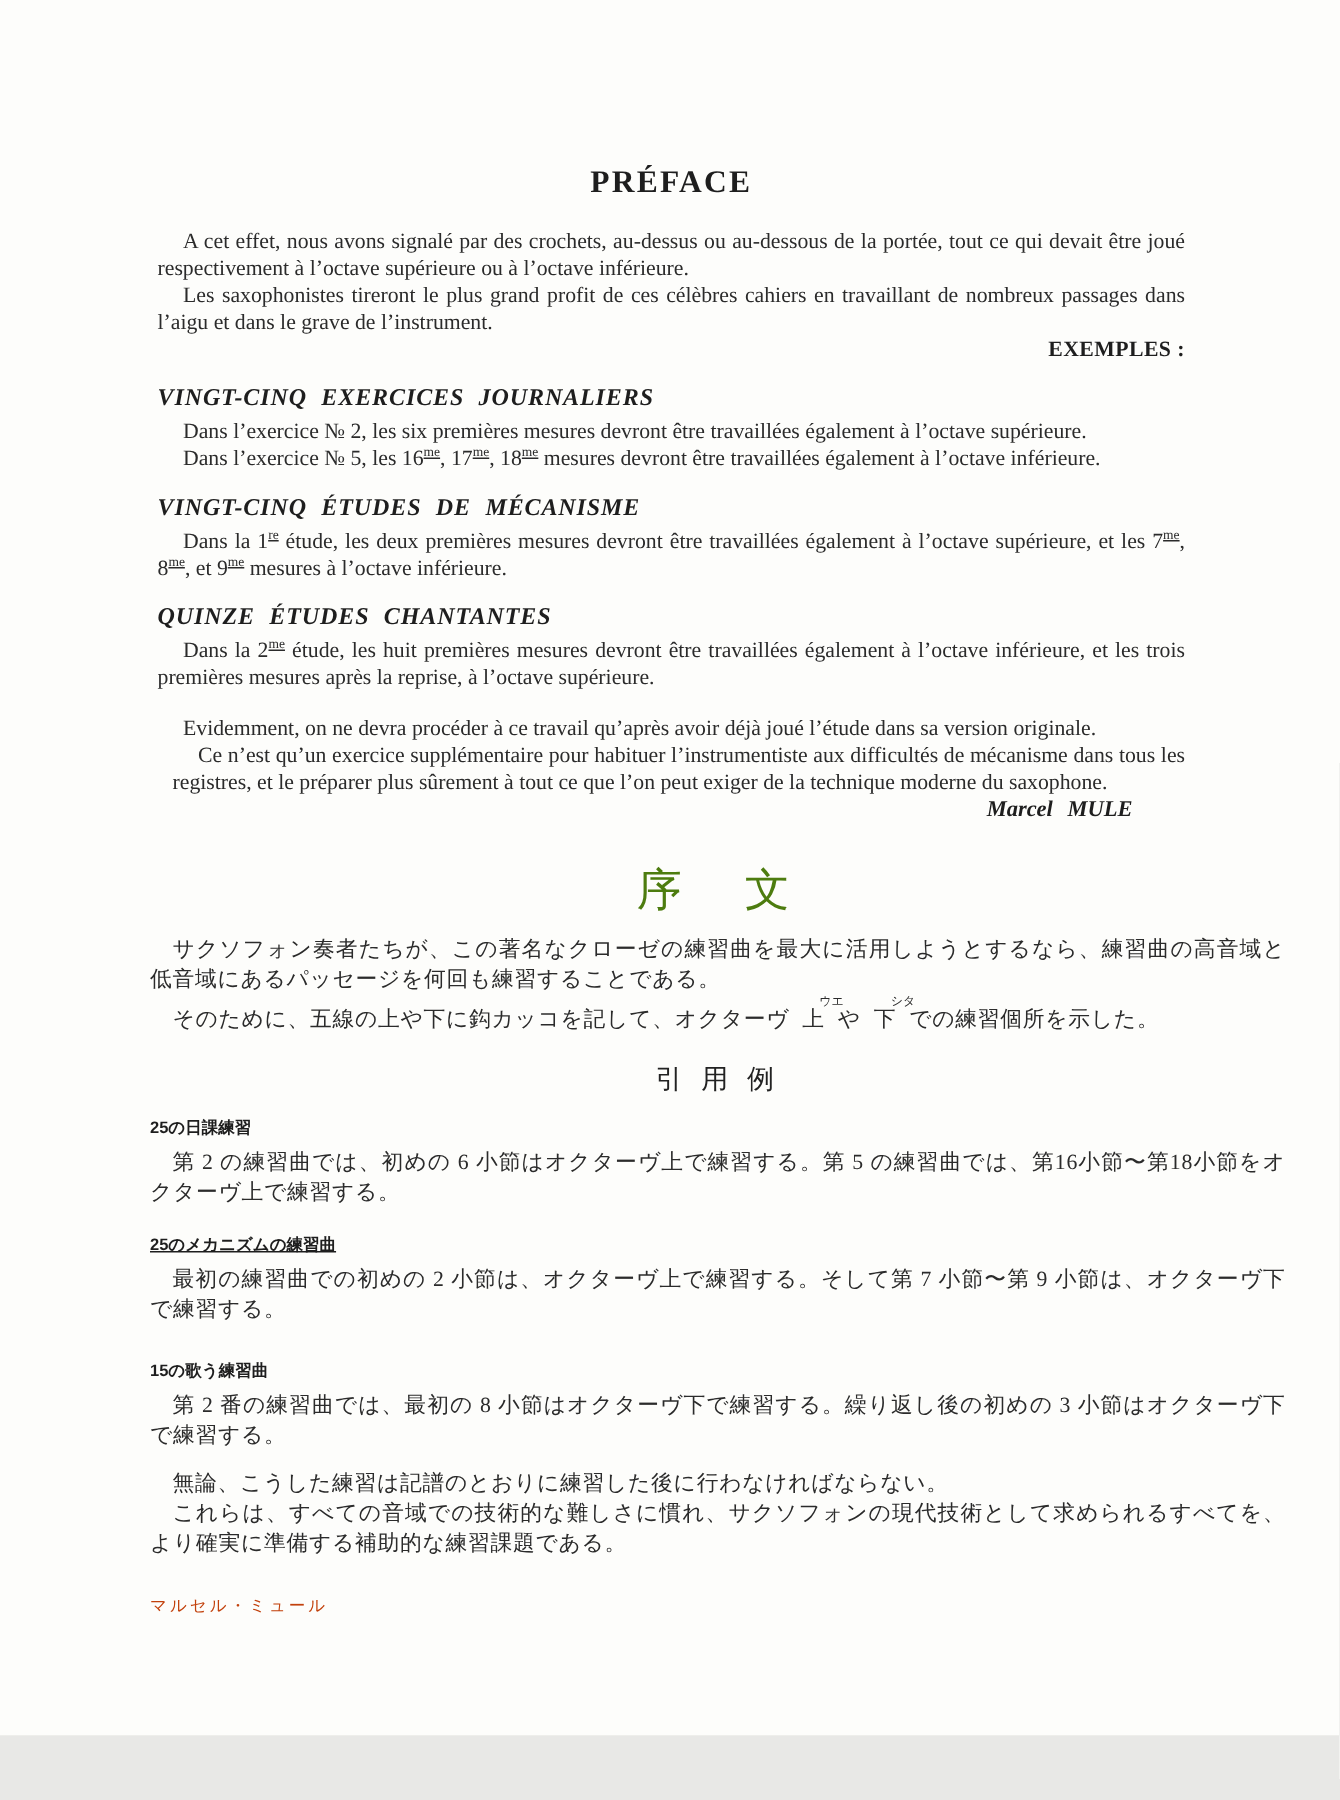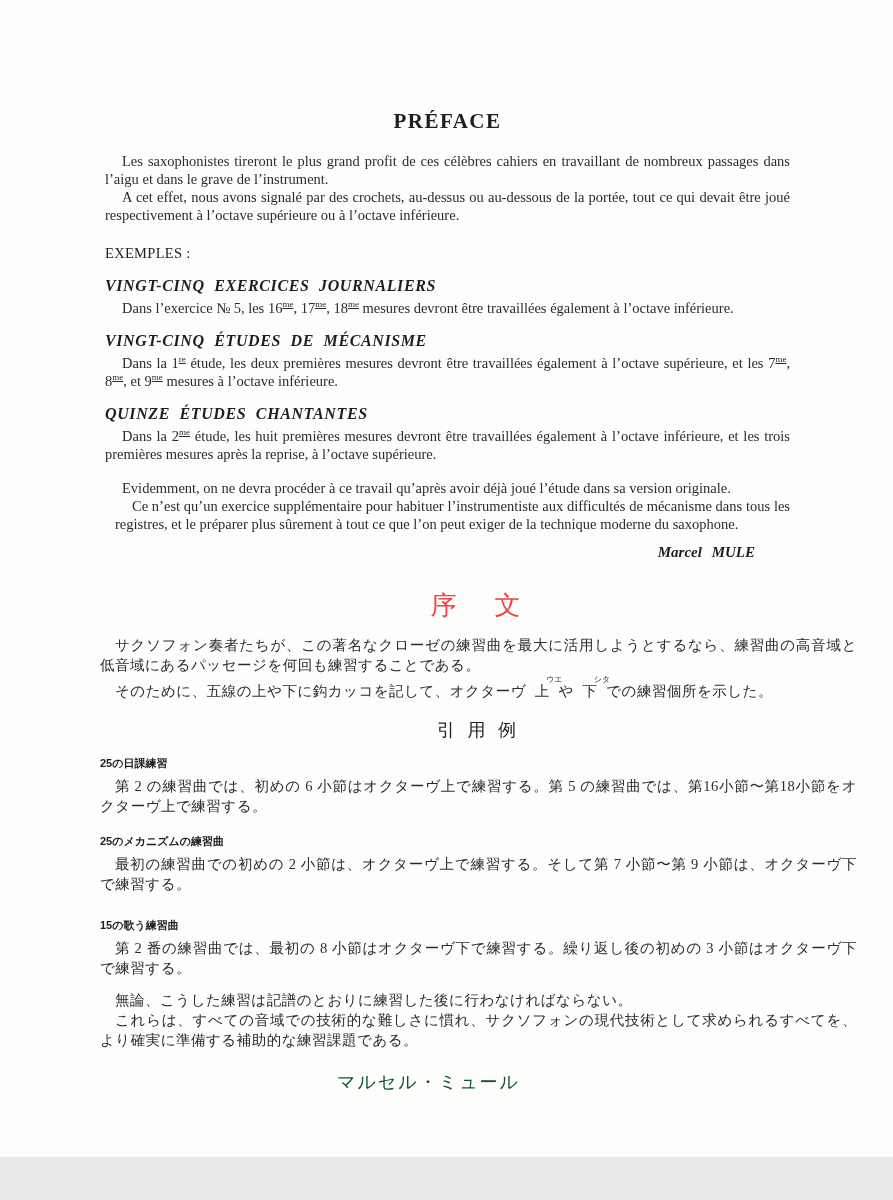--- a/index.html
+++ b/index.html
@@ -19,90 +19,91 @@
     margin:0 0 18px 0;
     font-size:21px; line-height:26px; font-weight:bold;
     letter-spacing:1.5px; text-align:center; color:#1e1e1e;
   }
   .fr-body {
     margin:0; font-size:14.5px; line-height:18px;
     text-align:justify;
   }
   .ind { text-indent:17px; }
   .fr-examples {
-    margin:20px 0 0 0; font-size:14.5px; line-height:18px;
-    font-weight:normal; text-align:left; letter-spacing:0.3px; color:#1e1e1e;
+    margin:0 0 0 0; font-size:14.5px; line-height:18px;
+    font-weight:bold; text-align:right; letter-spacing:0.3px; color:#1e1e1e;
   }
   .fr-sec-heading {
     margin:14px 0 3px 0;
     font-size:16px; line-height:20px;
     font-weight:bold; font-style:italic;
     letter-spacing:0.6px; word-spacing:5px; color:#1e1e1e;
   }
   .fr-close { margin-top:16px; }
   .fr-close + .fr-close { margin-top:0;margin-left:10px; }
   sup.ord {
     font-size:9px; line-height:0; vertical-align:super;
     text-decoration:underline;
   }
   .fr-sig {
-    margin:10px 0 0 0; padding-right:35px;
+    margin:0 0 0 0; padding-right:35px;
     font-size:15px; line-height:18px;
     font-weight:bold; font-style:italic; word-spacing:6px;
     text-align:right; color:#1e1e1e;
   }
   
   .jp { margin:0 36px 0 100px; font-family:"Liberation Serif", serif; }
   .jp-title {
     margin:30px 0 0 0;
-    font-size:26px; line-height:30px; font-weight:normal;
-    text-align:center; letter-spacing:6px; color:#ef4444;
+    font-size:30px; line-height:30px; font-weight:normal;
+    text-align:center; letter-spacing:6px; color:#4d7c0f;
   }
   .jp-body {
     margin:0; font-size:14.5px; line-height:20px;
     text-align:justify; letter-spacing:0.5px;
   }
   .jp-ind { text-indent:15px; }
   .jp-first { margin-top:14px; }
   .jp-ruby-line { line-height:26px; }
   ruby rt { font-size:8px; letter-spacing:0;margin-left:24px; }
   .jp-examples {
     margin:14px 0 0 0; font-size:18px; line-height:24px;
     text-align:center; letter-spacing:4px; color:#222;
   }
   .jp-sec-heading {
     margin:12px 0 4px 0;
     font-size:11px; line-height:18px; font-weight:bold;
     font-family:"Liberation Sans", sans-serif; color:#1e1e1e;
   }
-  .jp-sec-2 .jp-sec-heading { margin-top:16px; }
+  .jp-sec-2 .jp-sec-heading { margin-top:16px;text-decoration:underline; }
   .jp-sec-3 .jp-sec-heading { margin-top:22px; }
   .jp-close { margin-top:12px; }
   .jp-close + .jp-close { margin-top:0; }
   .jp-sig {
     margin:22px 0 0 0; padding-right:100px;
-    font-size:18px; line-height:20px; letter-spacing:2px;
-    text-align:center; color:#14532d;
+    font-size:11px; line-height:20px; letter-spacing:2px;
+    text-align:left; color:#c2410c;
   }
 </style>
 </head>
 <body>
 
 <div class="page">
 
   <section class="fr">
     <h1 class="fr-title">PRÉFACE</h1>
 
+    <p class="fr-body ind">A cet effet, nous avons signalé par des crochets, au-dessus ou au-dessous de la portée, tout ce qui devait être joué respectivement à l’octave supérieure ou à l’octave inférieure.</p>
     <p class="fr-body ind">Les saxophonistes tireront le plus grand profit de ces célèbres cahiers en travaillant de nombreux passages dans l’aigu et dans le grave de l’instrument.</p>
-    <p class="fr-body ind">A cet effet, nous avons signalé par des crochets, au-dessus ou au-dessous de la portée, tout ce qui devait être joué respectivement à l’octave supérieure ou à l’octave inférieure.</p>
 
     <div class="fr-examples">EXEMPLES :</div>
 
     <div>
       <h2 class="fr-sec-heading">VINGT-CINQ EXERCICES JOURNALIERS</h2>
+      <p class="fr-body ind">Dans l’exercice № 2, les six premières mesures devront être travaillées également à l’octave supérieure.</p>
       <p class="fr-body ind">Dans l’exercice № 5, les 16<sup class="ord">me</sup>, 17<sup class="ord">me</sup>, 18<sup class="ord">me</sup> mesures devront être travaillées également à l’octave inférieure.</p>
     </div>
 
     <div>
       <h2 class="fr-sec-heading">VINGT-CINQ ÉTUDES DE MÉCANISME</h2>
       <p class="fr-body ind">Dans la 1<sup class="ord">re</sup> étude, les deux premières mesures devront être travaillées également à l’octave supérieure, et les 7<sup class="ord">me</sup>, 8<sup class="ord">me</sup>, et 9<sup class="ord">me</sup> mesures à l’octave inférieure.</p>
     </div>
 
     <div>
       <h2 class="fr-sec-heading">QUINZE ÉTUDES CHANTANTES</h2>

